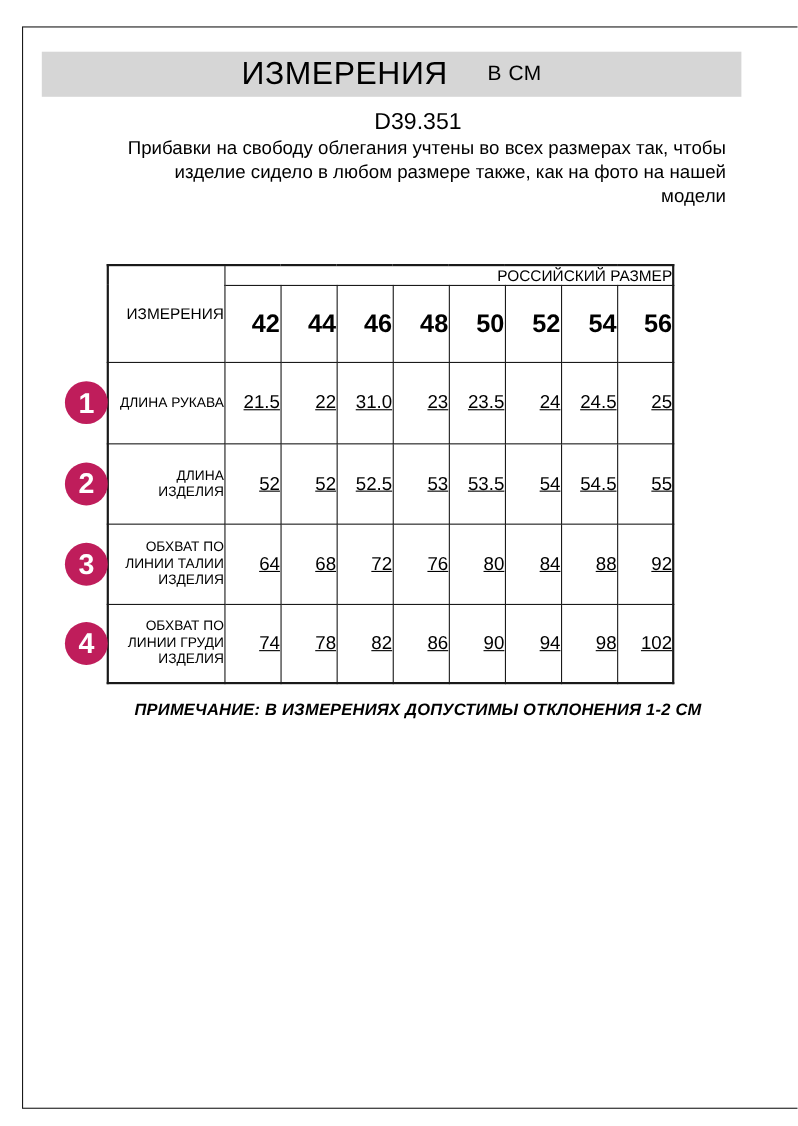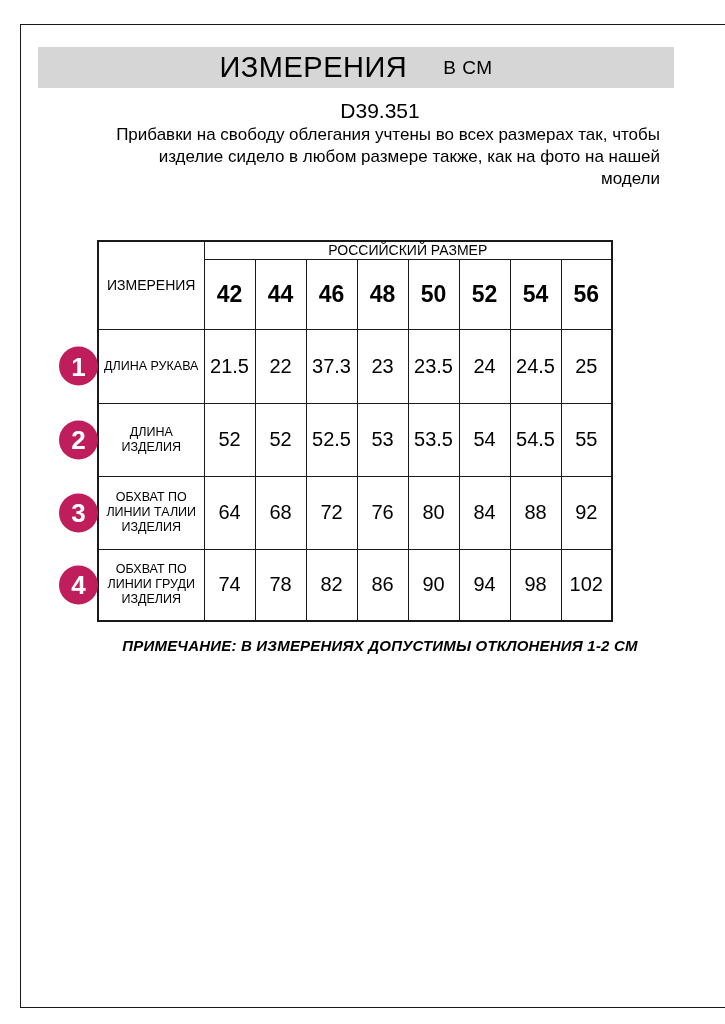--- a/index.html
+++ b/index.html
@@ -49,21 +49,21 @@
   }
   table.size-table {
     position: absolute;
     left: 76px; top: 215px;
     border-collapse: collapse;
     table-layout: fixed;
     width: 514px;
   }
   .size-table td, .size-table th {
     border: 1.5px solid #1a1a1a;
-    text-align: center;
+    text-align: right;
     vertical-align: middle;
     padding: 0;
   }
   .size-table { border: 2px solid #1a1a1a; }
   col.c-label { width: 106px; }
   col.c-size  { width: 51px; }
   tr.r-sizehdr { height: 18px; }
   tr.r-sizes   { height: 70px; }
   tr.r-data1   { height: 74px; }
   tr.r-data2   { height: 73px; }
@@ -72,21 +72,21 @@
   .cell-size-system { font-size: 14px; font-weight: 400; }
   .cell-measurements { font-size: 14px; font-weight: 400; }
   .cell-size { font-size: 23px; font-weight: 700; margin-left: 35px; }
   .cell-label {
     position: relative;
     font-size: 12.5px;
     font-weight: 400;
     line-height: 15px;
   }
   .cell-label .label-text { display: inline-block; max-width: 98px; }
-  .cell-value { font-size: 20px; font-weight: 400; }
+  .cell-value { font-size: 17px; font-weight: 400; text-decoration: underline; }
   .badge {
     position: absolute;
     left: -40px;
     top: 50%;
     transform: translateY(-50%);
     width: 39px; height: 39px;
     border-radius: 50%;
     background: #bf1d5b;
     color: #ffffff;
     font-size: 26px;
@@ -149,21 +149,21 @@
         <td class="cell-size">56</td>
       </tr>
 
       <tr class="r-data1">
         <th class="cell-label">
           <span class="badge">1</span>
           <span class="label-text">ДЛИНА РУКАВА</span>
         </th>
         <td class="cell-value">21.5</td>
         <td class="cell-value">22</td>
-        <td class="cell-value">37.3</td>
+        <td class="cell-value">31.0</td>
         <td class="cell-value">23</td>
         <td class="cell-value">23.5</td>
         <td class="cell-value">24</td>
         <td class="cell-value">24.5</td>
         <td class="cell-value">25</td>
       </tr>
 
       <tr class="r-data2">
         <th class="cell-label">
           <span class="badge">2</span>

